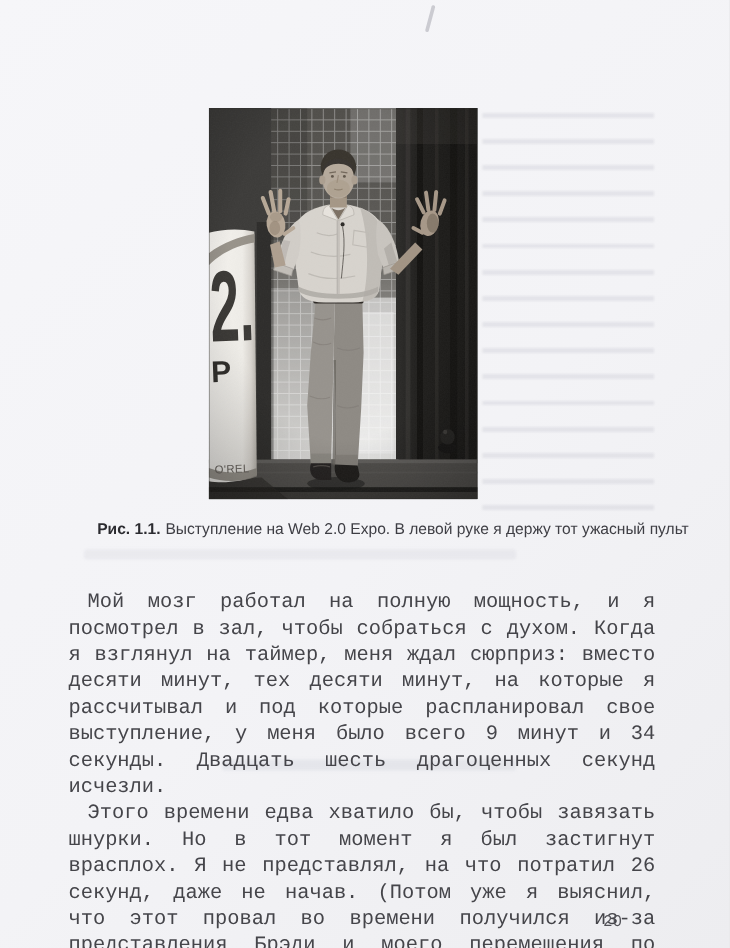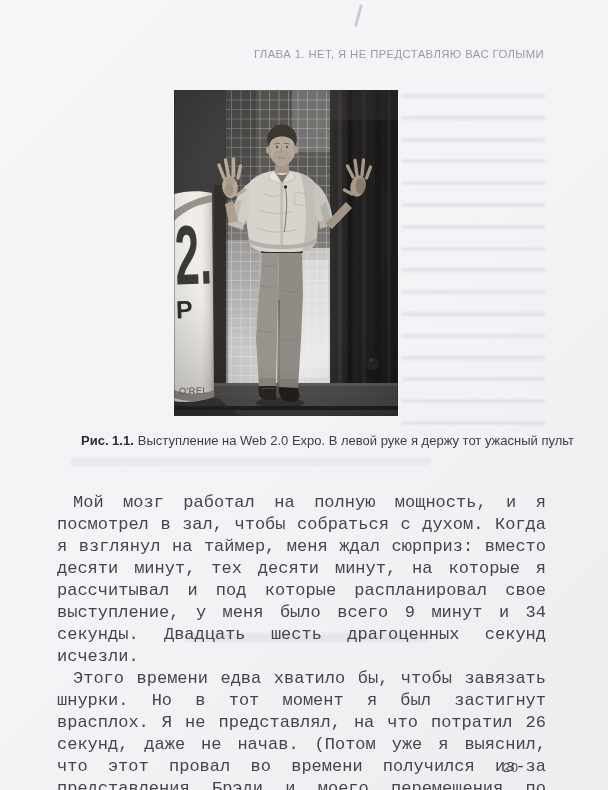--- a/index.html
+++ b/index.html
@@ -47,21 +47,20 @@
     font-size:13px;letter-spacing:.5px;color:#515157;
   }
 </style>
 </head>
 <body>
 
 <div class="page">
 
   <div class="scratch"></div>
 
-  <div class="running-head">ГЛАВА 1. НЕТ, Я НЕ ПРЕДСТАВЛЯЮ ВАС ГОЛЫМИ</div>
 
   <div class="ghost ghost-right"></div>
   <div class="ghost ghost-caption"></div>
   <div class="ghost ghost-mid"></div>
 
   <figure class="photo" style="margin:0">
     <svg viewBox="0 0 224 326" width="224" height="326">
       <defs>
         <linearGradient id="wallGrad" x1="0" y1="0" x2="0" y2="1">
           <stop offset="0" stop-color="#504e4a"></stop>

